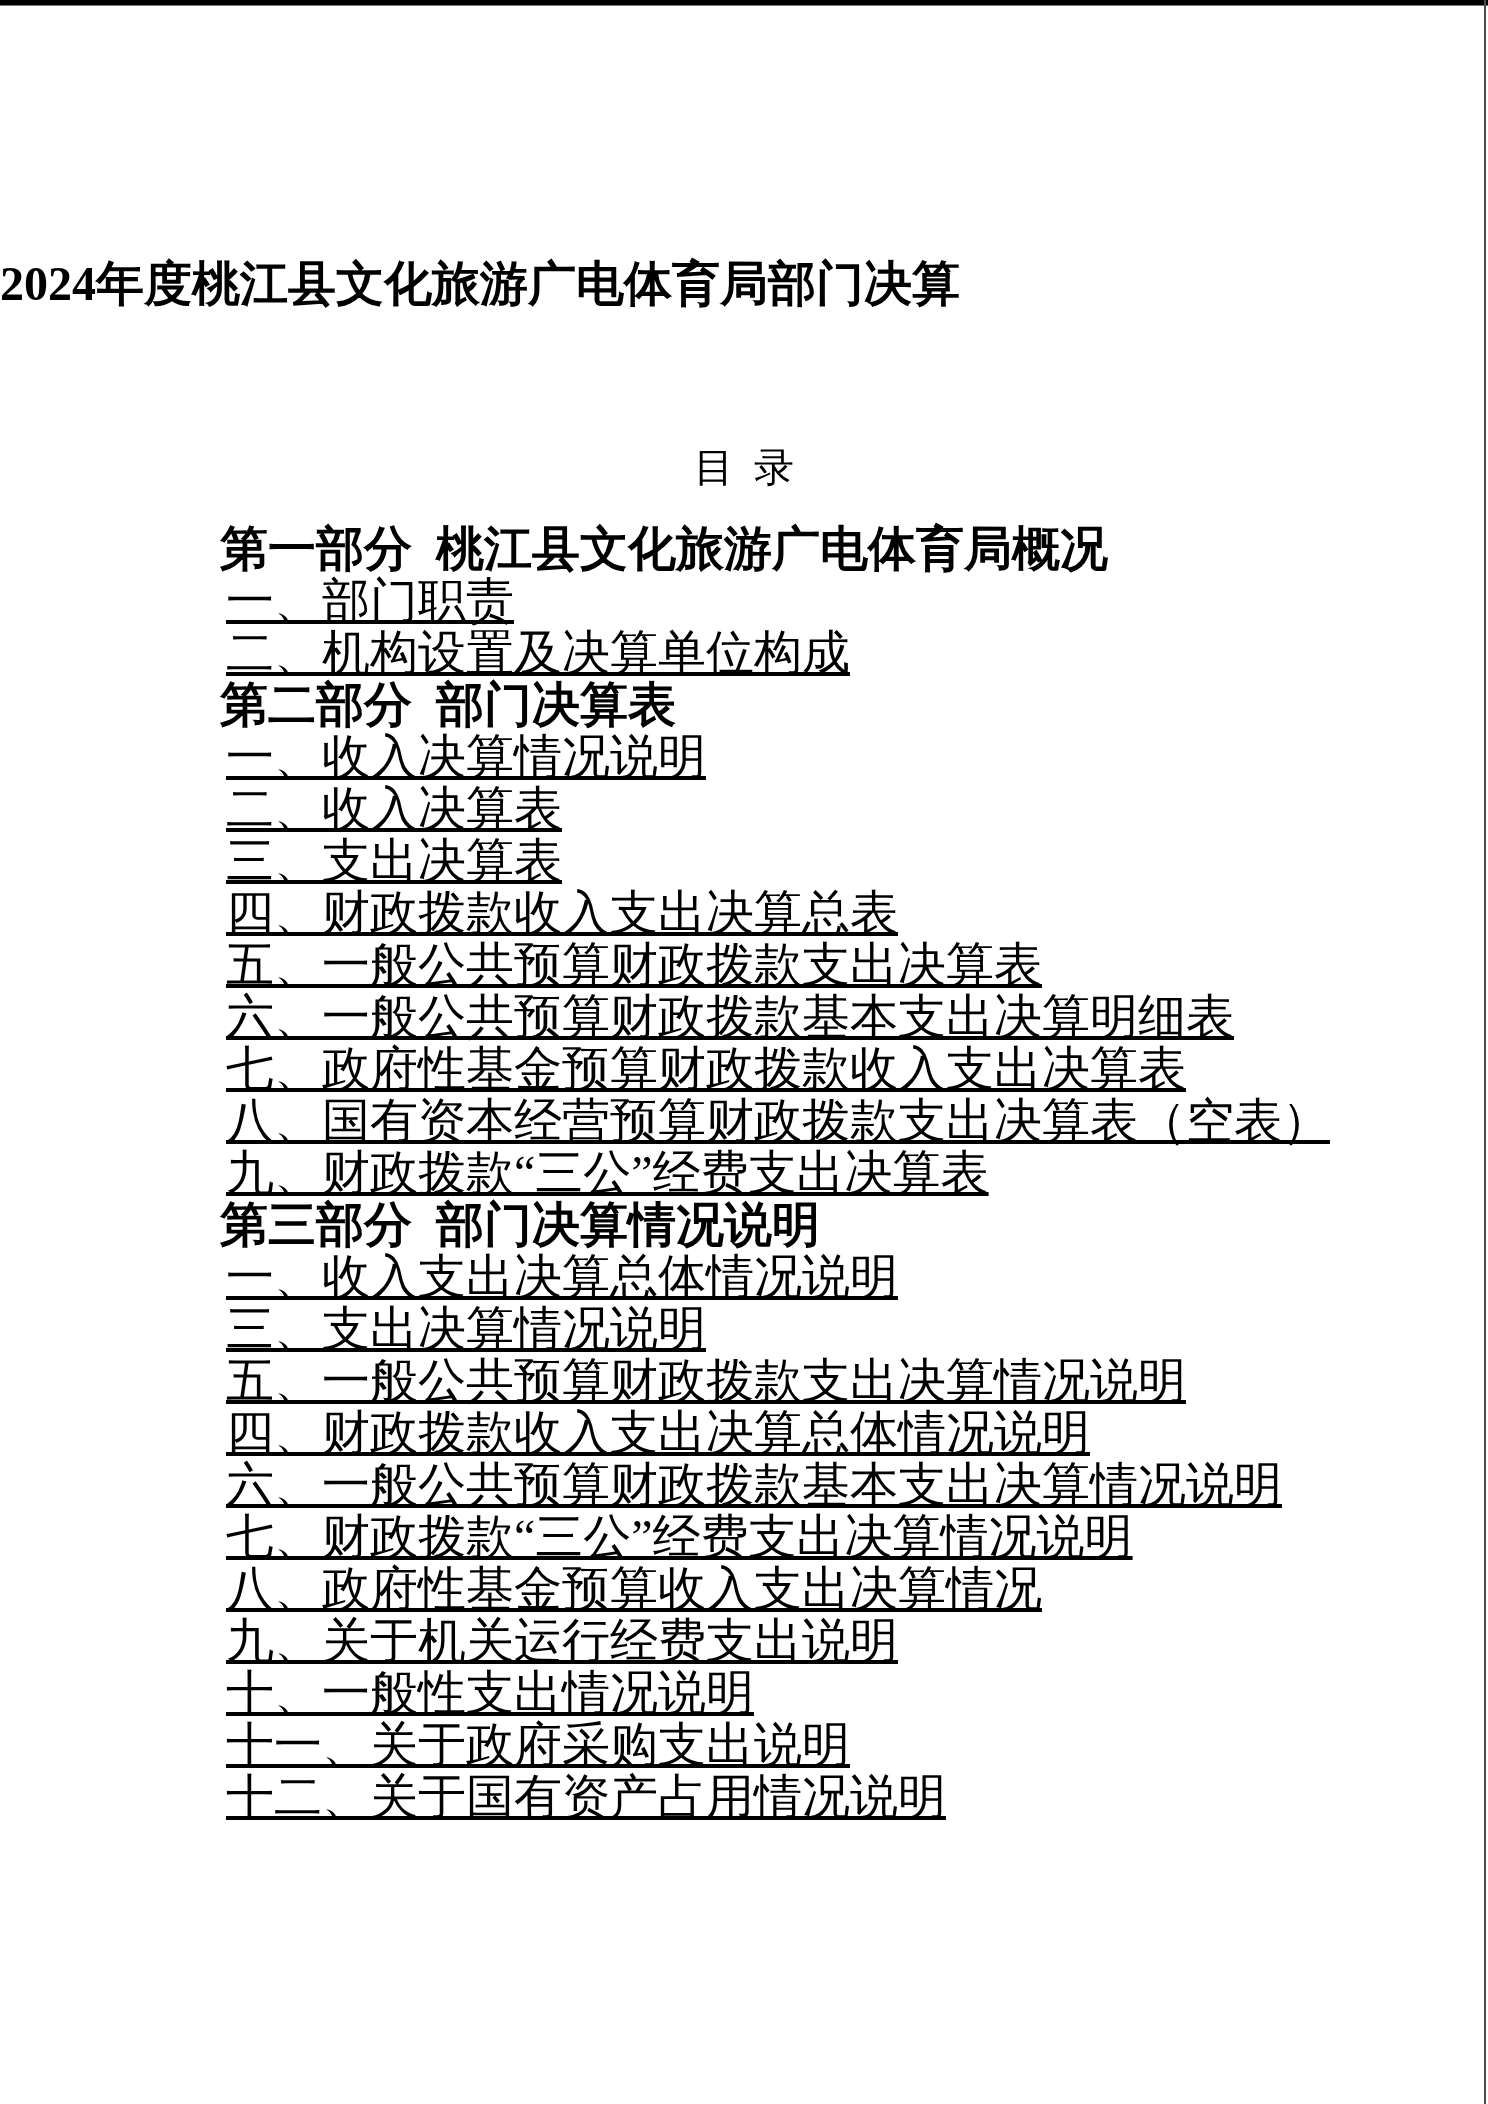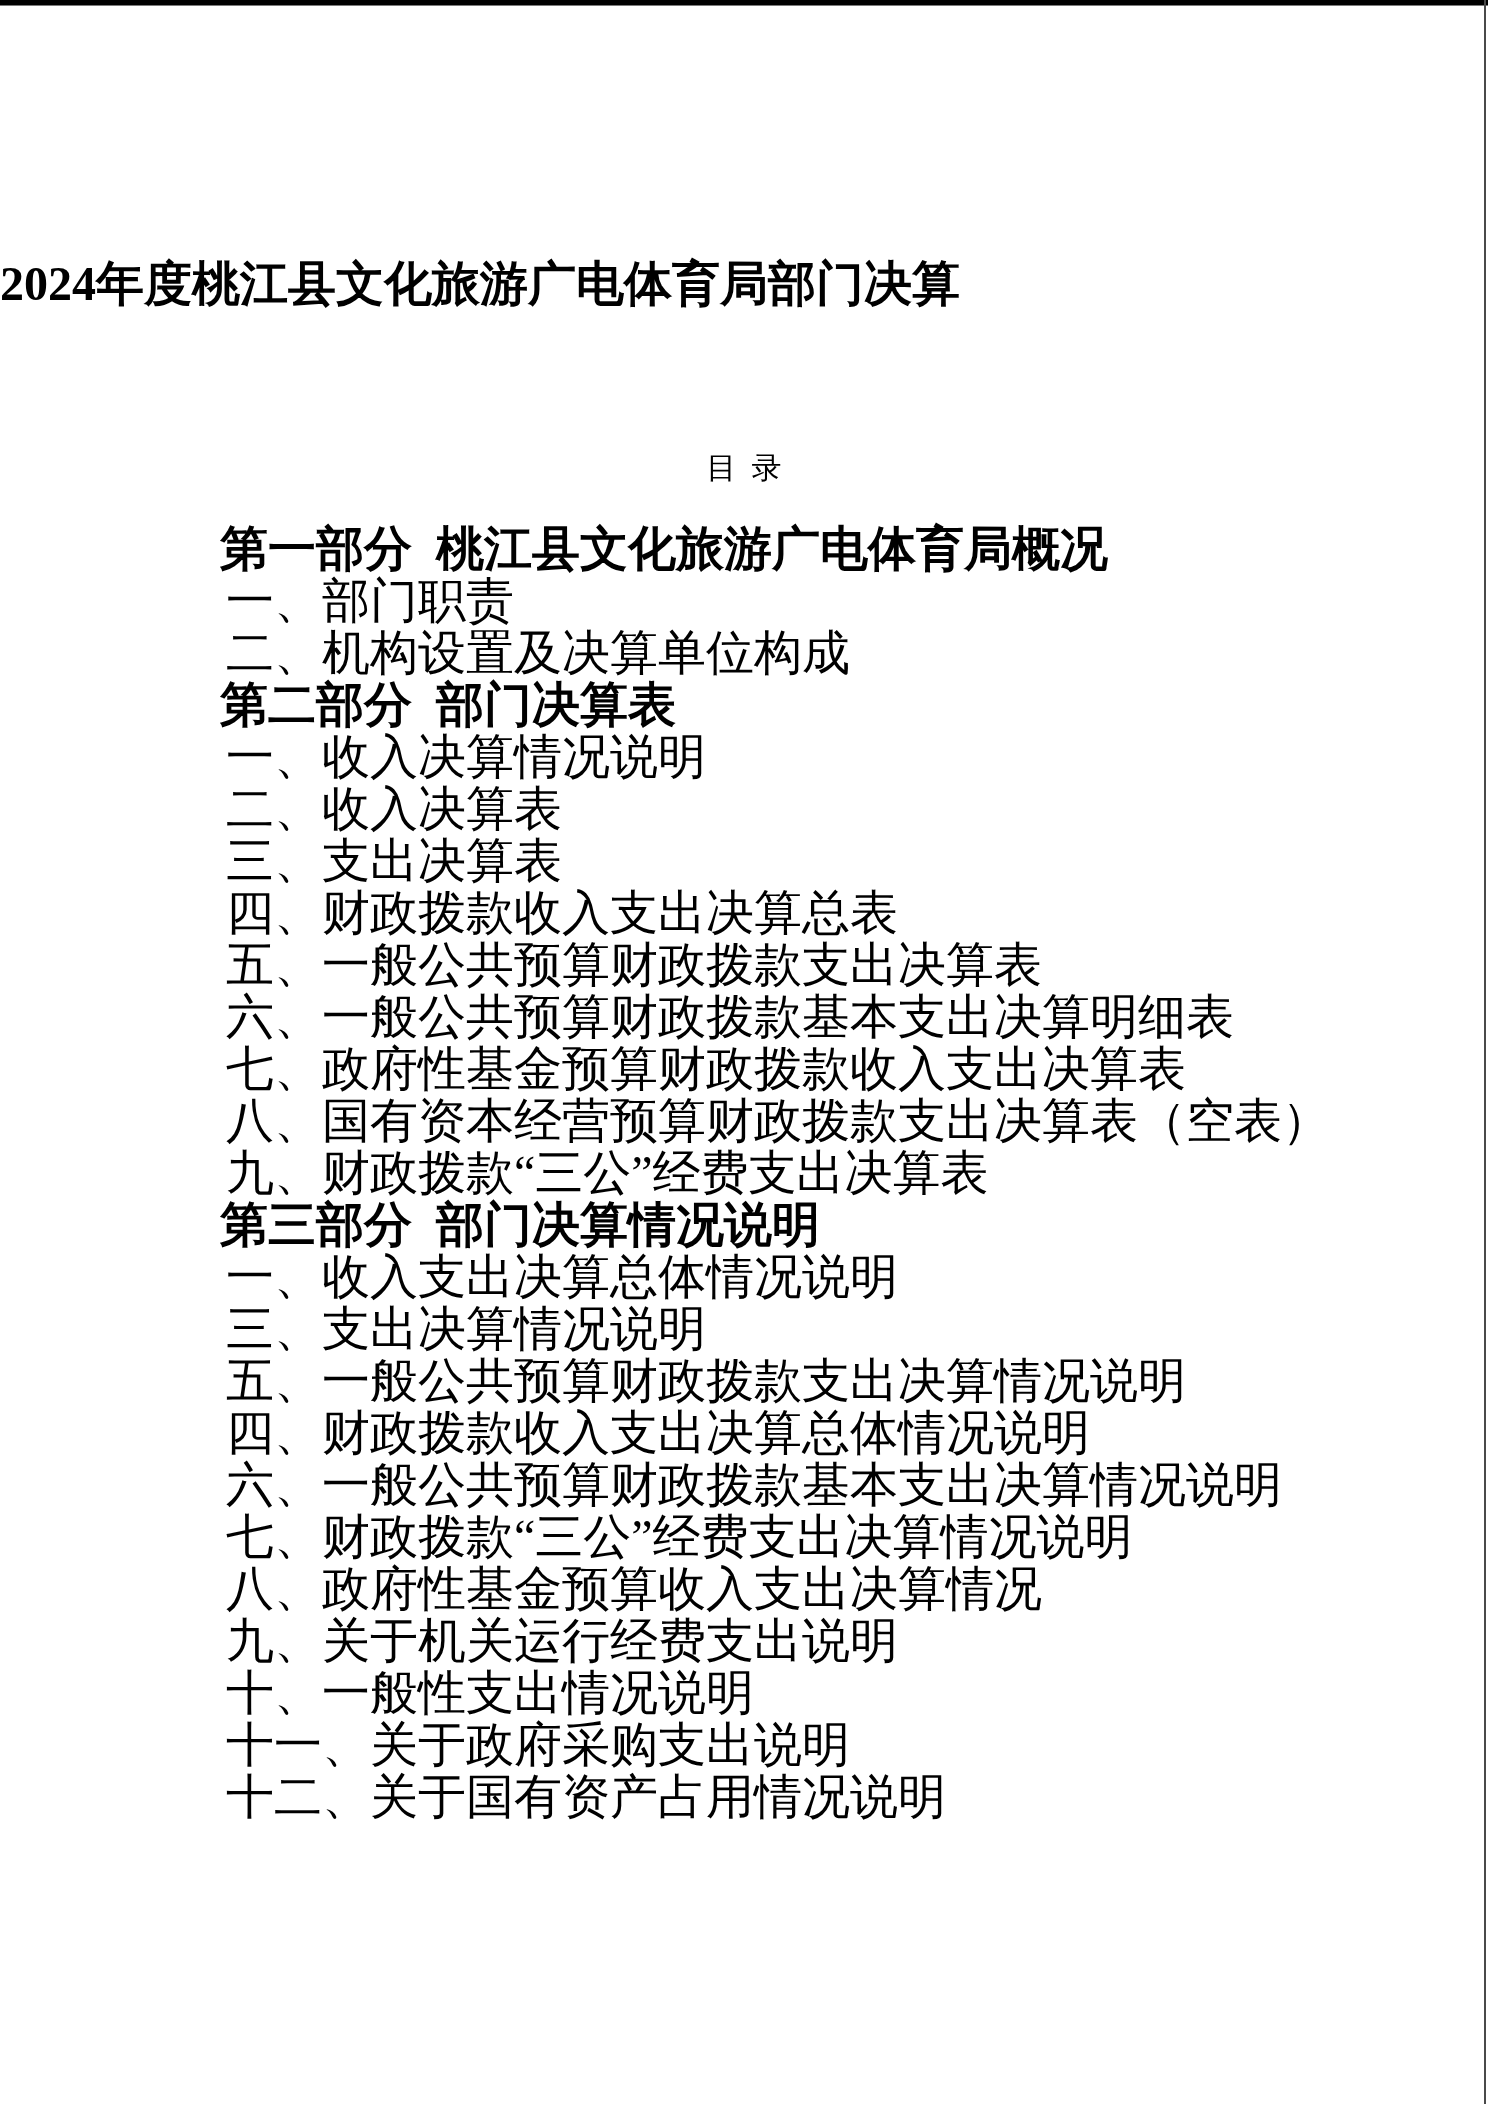--- a/index.html
+++ b/index.html
@@ -49,21 +49,21 @@
     font-weight: bold;
     letter-spacing: 0px;
     white-space: pre;
   }
   .toc-heading {
     position: absolute;
     top: 442px;
     left: 0;
     width: 100%;
     text-align: center;
-    font-size: 30px;
+    font-size: 40px;
     line-height: 52px;
     font-weight: normal;
     white-space: pre;
   }
   .toc-list {
     position: absolute;
     top: 523px;
     left: 0;
     width: 100%;
   }
@@ -74,20 +74,21 @@
     white-space: pre;
     overflow: visible;
   }
   .toc-line.section {
     padding-left: 220px;
     font-weight: bold;
   }
   .toc-line.item {
     padding-left: 226px;
     font-weight: normal;
+    text-decoration: underline;
   }
 </style>
 </head>
 <body>
 
 <div class="page">
   <div class="top-bar"></div>
   <div class="right-edge-line"></div>
 
   <div class="doc-title">2024年度桃江县文化旅游广电体育局部门决算</div>

